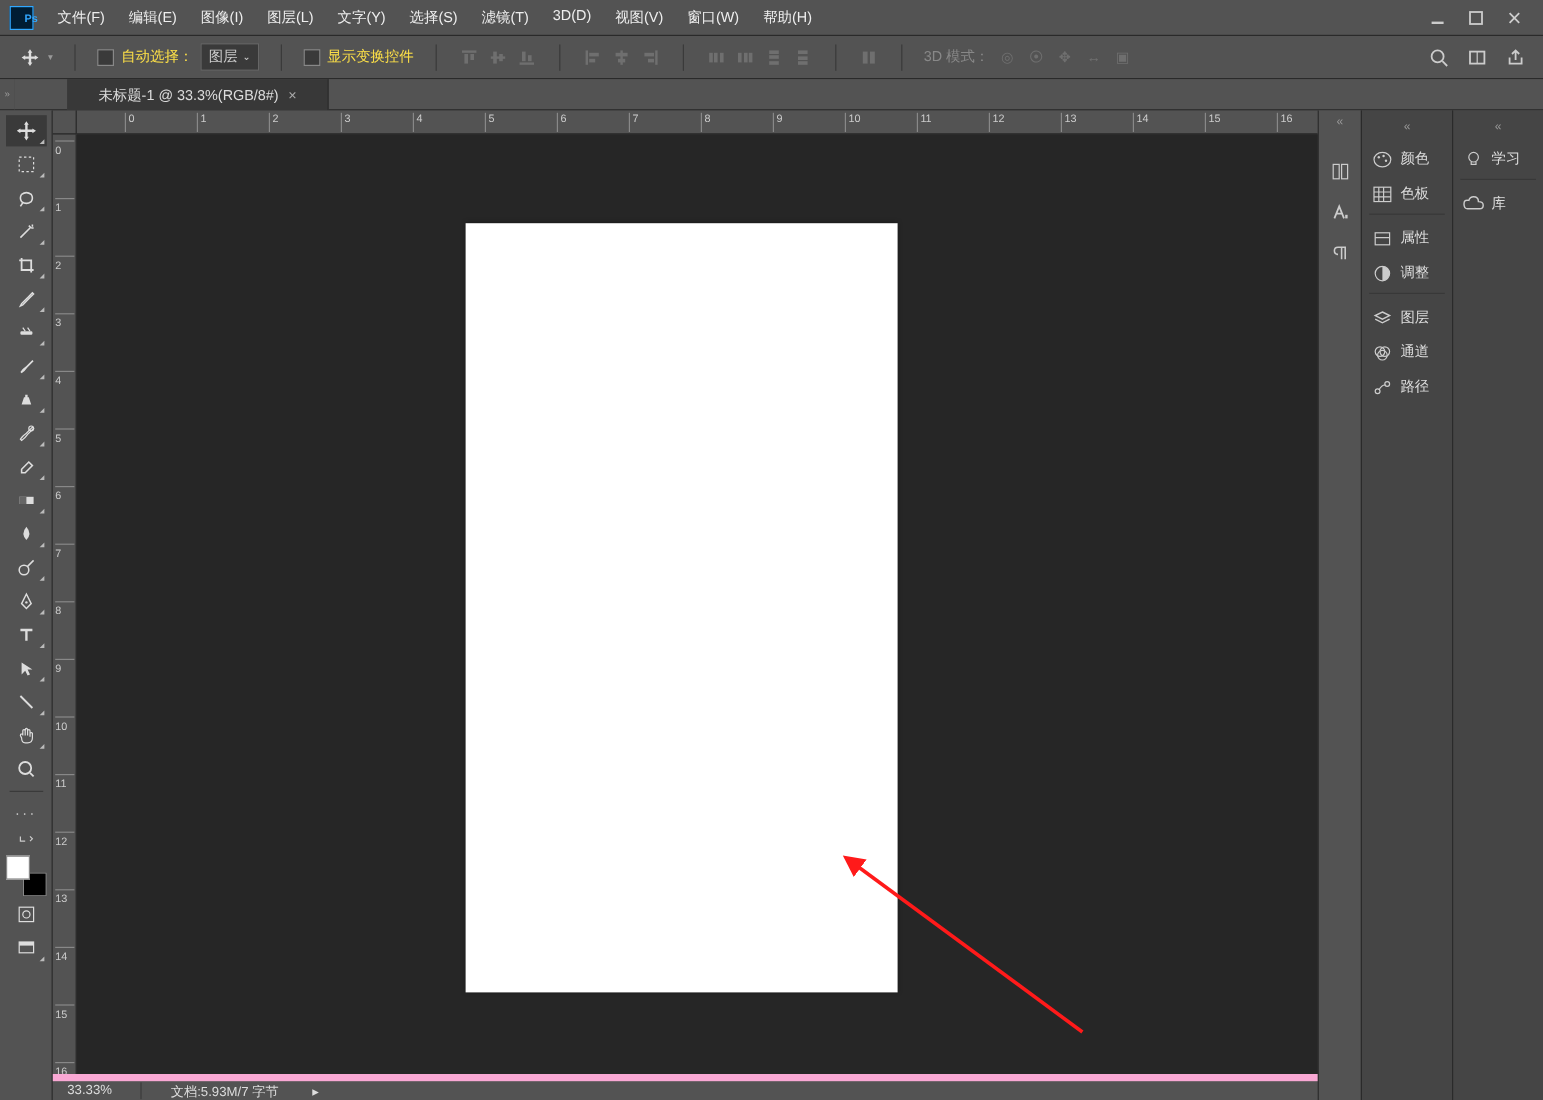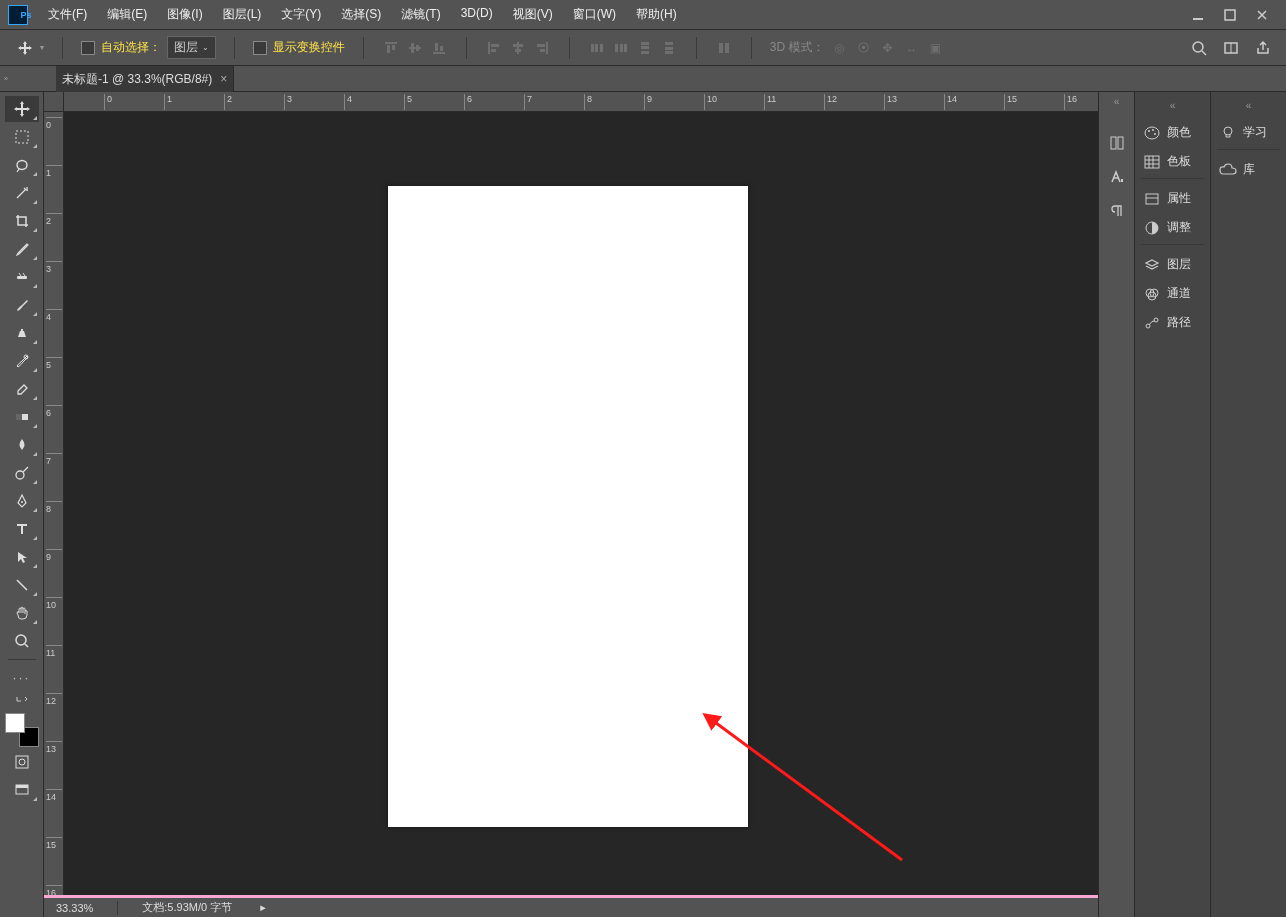--- a/index.html
+++ b/index.html
@@ -14,42 +14,42 @@
 .opt-group { display: flex; align-items: center; gap: 6px; padding: 0 8px; }
 .opt-sep { width: 1px; height: 22px; background: #3a3a3a; }
 .opt-icon { width: 18px; height: 18px; display: flex; align-items: center; justify-content: center; color: #999; }
 .opt-icon.dim { opacity: 0.4; }
 .checkbox { width: 14px; height: 14px; border: 1px solid #888; background: #3a3a3a; }
 .opt-label { color: #fde047; }
 .dropdown { display: flex; align-items: center; background: #3a3a3a; border: 1px solid #666; padding: 2px 6px; gap: 4px; }
 .main-area { display: flex; height: calc(917px - 30px - 36px); }
 .doc-tab-strip { height: 26px; background: #434343; display: flex; align-items: flex-end; }
 .doc-tab-spacer { width: 44px; border-bottom: 1px solid #2a2a2a; height: 26px; background:#535353;}
-.doc-tab { background: #383838; color: #ddd; padding: 5px 6px; display: flex; align-items: center; gap: 8px; height: 26px; border-right: 1px solid #2a2a2a; }
+.doc-tab { background: #383838; color: #ddd; padding: 5px 26px; display: flex; align-items: center; gap: 8px; height: 26px; border-right: 1px solid #2a2a2a; }
 .expand-toggle { width: 12px; height: 26px; background: #535353; display:flex; align-items:center; justify-content:center; border-bottom:1px solid #2a2a2a;}
 .tab-rest { flex:1; border-bottom:1px solid #2a2a2a; height:26px; background:#535353;}
 .tools-col { width: 44px; background: #535353; display: flex; flex-direction: column; align-items: center; padding-top: 4px; gap: 2px; border-right: 1px solid #2a2a2a; }
 .tool-btn { width: 34px; height: 26px; display: flex; align-items: center; justify-content: center; position: relative; cursor: pointer; }
 .tool-btn.active { background: #3a3a3a; }
 .tool-btn .tri { position: absolute; right: 2px; bottom: 2px; width: 0; height: 0; border-left: 4px solid transparent; border-bottom: 4px solid #bbb; }
 .tool-sep { width: 28px; height: 1px; background: #3a3a3a; margin: 3px 0; }
 .swatch-wrap { position: relative; width: 34px; height: 34px; margin-top: 4px; }
 .swatch-fg { position: absolute; width: 20px; height: 20px; background: #fff; border: 1px solid #888; top: 0; left: 0; z-index: 2; }
 .swatch-bg { position: absolute; width: 20px; height: 20px; background: #000; border: 1px solid #888; bottom: 0; right: 0; }
 .canvas-wrap { flex: 1; display: flex; flex-direction: column; background: #262626; position: relative; }
 .ruler-corner { position:absolute; top:0; left:0; width:20px; height:20px; background:#535353; border-right:1px solid #2a2a2a; border-bottom:1px solid #2a2a2a; z-index:3;}
 .ruler-h { height: 20px; background: #535353; border-bottom: 1px solid #2a2a2a; position: relative; margin-left:20px; overflow:hidden;}
 .ruler-v { width: 20px; background: #535353; border-right: 1px solid #2a2a2a; position: absolute; top:20px; bottom:22px; left:0; overflow:hidden;}
 .ruler-h .tick, .ruler-v .tick { position:absolute; color:#ccc; font-size:9px; }
 .ruler-h .tick { top:2px; border-left:1px solid #888; height:16px; padding-left:2px;}
 .ruler-v .tick { left:2px; border-top:1px solid #888; width:16px; padding-top:2px;}
 .canvas-inner { flex:1; position:relative; background:#262626; margin-left:20px; overflow:hidden;}
 .artboard { position:absolute; background:#fff; left: 324px; top: 74px; width: 360px; height: 641px; box-shadow: 0 0 4px rgba(0,0,0,0.5);}
 .arrow-annot { position:absolute; left: 638px; top: 598px; pointer-events:none;}
-.status-bar { height: 22px; background: #535353; display:flex; align-items:center; padding: 0 12px; gap: 24px; color:#ddd; font-size:11px; border-top:3px solid #f9a8d4;}
+.status-bar { height: 22px; background: #535353; display:flex; align-items:center; padding: 0 12px; gap: 24px; color:#ddd; font-size:11px; border-top:6px solid #f9a8d4;}
 .status-sep { width:1px; height:14px; background:#3a3a3a;}
 .status-expand { margin-left: 4px;}
 .right-side { display:flex; }
 .mini-panel-col { width: 36px; background: #535353; border-left:1px solid #2a2a2a; display:flex; flex-direction:column; align-items:center; padding-top:26px; gap:16px;}
 .mini-panel-col::before { content:""; position:relative;}
 .mini-ic { width:18px; height:18px; display:flex; align-items:center; justify-content:center; color:#ccc; cursor:pointer;}
 .panel-col { width: 76px; background: #454545; border-left:1px solid #2a2a2a; display:flex; flex-direction:column;}
 .panel-tabs-head { height:26px; display:flex; align-items:center; justify-content:center;}
 .collapse-dbl { color:#999; font-size:10px;}
 .panel-row { display:flex; align-items:center; gap:6px; padding:6px 8px; cursor:pointer; color:#ddd;}
@@ -456,21 +456,21 @@
             <marker id="ah" markerWidth="10" markerHeight="10" refX="2" refY="3" orient="auto">
               <path d="M0 0 L6 3 L0 6 Z" fill="#ff1a1a"></path>
             </marker>
           </defs>
         <line x1="200" y1="150" x2="10" y2="10" stroke="#ff1a1a" stroke-width="3" marker-end="url(#ah)"></line>
       </svg>
     </div>
     <div class="status-bar">
       <span>33.33%</span>
       <div class="status-sep"></div>
-      <span>文档:5.93M/0 字节</span>
+      <span>文档:5.93M/7 字节</span>
       <span class="status-expand">▸</span>
     </div>
   </div>
 
   <div class="right-side">
     <div class="mini-panel-col">
       <span class="collapse-dbl" style="position:absolute; margin-top:-22px;">«</span>
       <div class="mini-ic">
           <svg width="16" height="16">
             <rect x="2" y="2" width="5" height="12" fill="none" stroke="#ccc"></rect>

